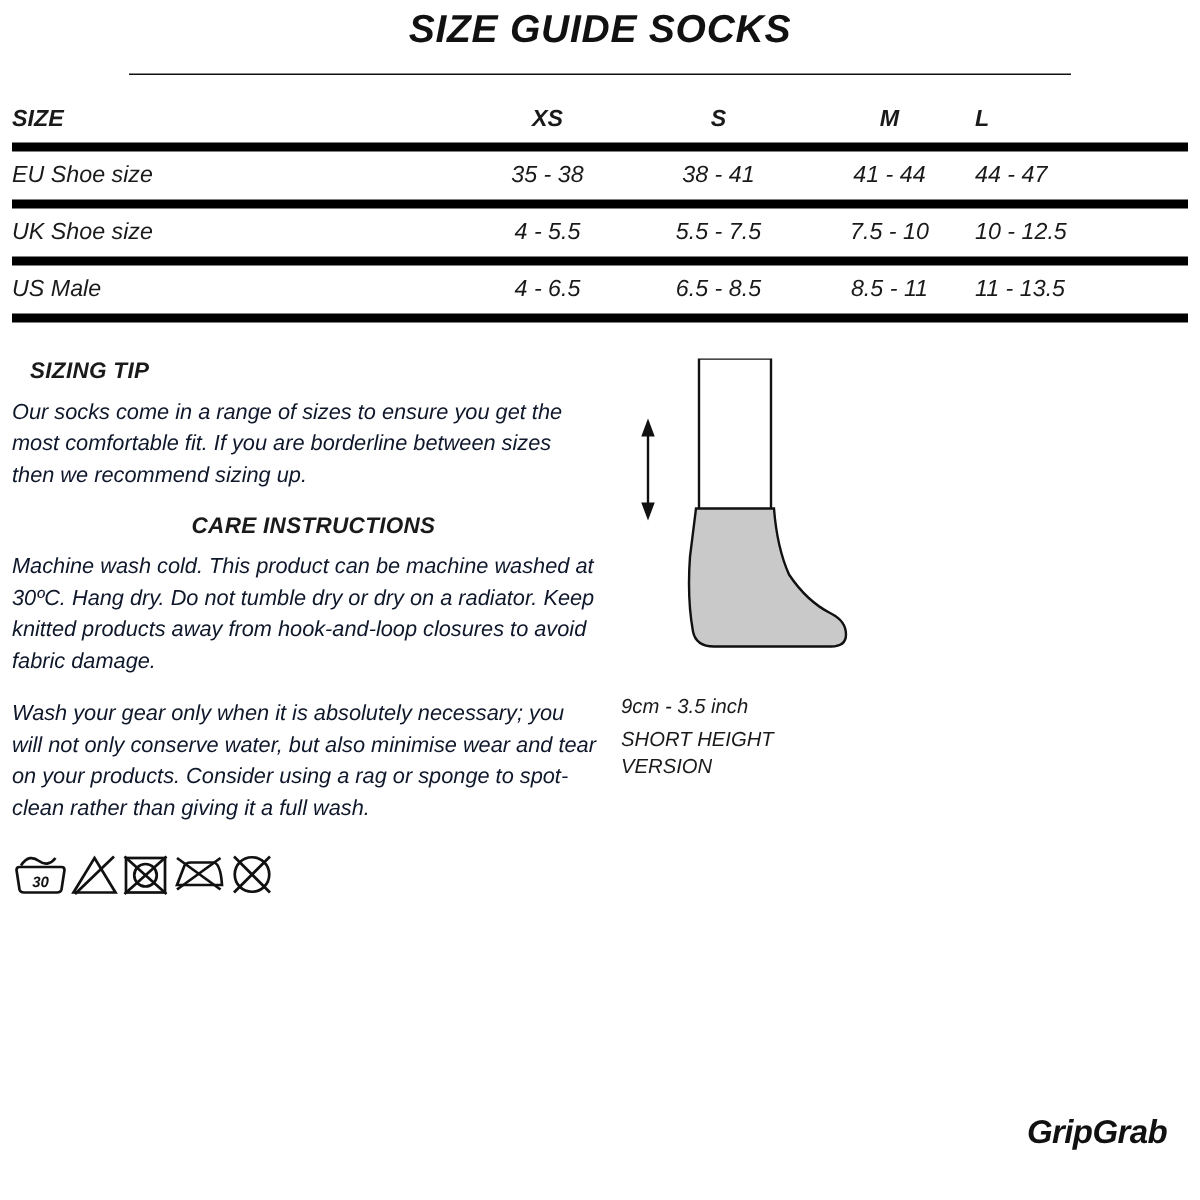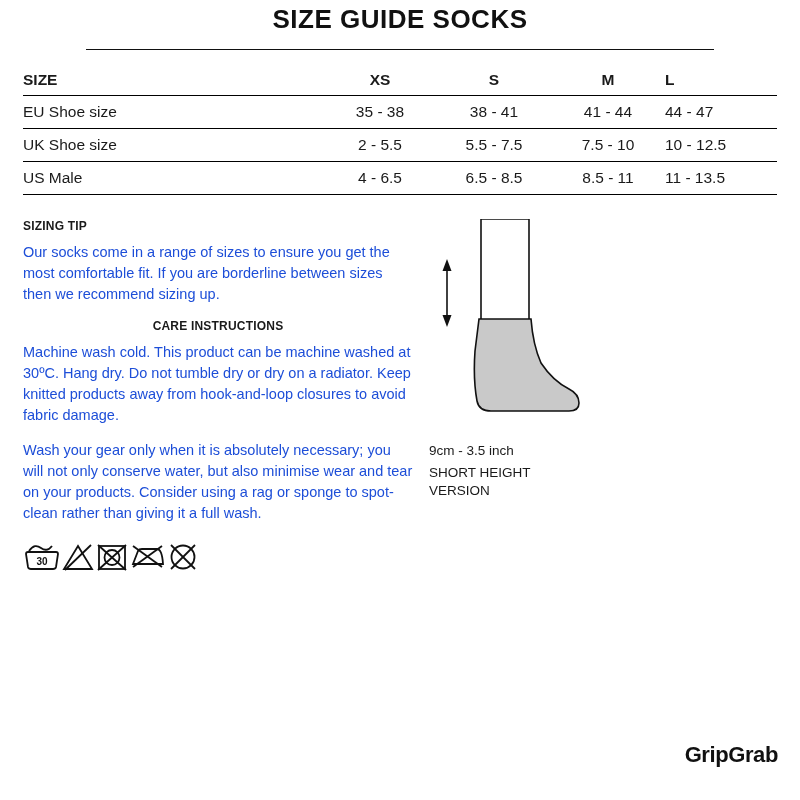--- a/index.html
+++ b/index.html
@@ -13,21 +13,22 @@
     font-family: "Liberation Sans", sans-serif;
     color: #1a1a1a;
     position: relative;
     overflow: hidden;
   }
   .page {
     position: relative;
     width: 800px;
     height: 800px;
     box-sizing: border-box;
-    padding: 0 23px;
+    padding: 0 8px;
+    font-style: italic;
   }
 
   
   .title {
     text-align: center;
     font-size: 26px;
     font-weight: bold;
     letter-spacing: 0.5px;
     padding-top: 4px;
     color: #111;
@@ -42,21 +43,21 @@
   
   table.size-table {
     width: 100%;
     border-collapse: collapse;
     margin-top: 14px;
     font-size: 15.5px;
   }
   table.size-table th, table.size-table td {
     text-align: left;
     padding: 7px 0 7px 0;
-    border-bottom: 1px solid #000000;
+    border-bottom: 6px solid #000000;
     vertical-align: middle;
   }
   table.size-table thead th {
     font-weight: bold;
     font-size: 15.5px;
     padding-bottom: 6px;
   }
   table.size-table tr th:nth-child(1),
   table.size-table tr td:nth-child(1) { width: 300px; }
   table.size-table tr th:nth-child(2),
@@ -83,30 +84,30 @@
   .left-col {
     width: 400px;
     padding-right: 10px;
     box-sizing: border-box;
   }
   .right-col {
     flex: 1;
     position: relative;
   }
   h2.sec-head {
-    font-size: 12px;
-    font-weight: bold;
-    margin: 0 0 9px 0;
+    font-size: 15px;
+    font-weight: bold;
+    margin: 0 0 9px 12px;
     letter-spacing: 0.2px;
   }
   p.body {
     font-size: 14.5px;
     line-height: 1.45;
     margin: 0 0 14px 0;
-    color: #1d4ed8;
+    color: #0f172a;
   }
   .gap-lg { margin-top: 22px; text-align: center; }
 
   
   .care-icons {
     display: flex;
     margin-top: 18px;
     align-items: flex-start;
   }
   .care-icons svg { display: block; }
@@ -169,21 +170,21 @@
     <tbody>
       <tr>
         <td>EU Shoe size</td>
         <td>35 - 38</td>
         <td>38 - 41</td>
         <td>41 - 44</td>
         <td>44 - 47</td>
       </tr>
       <tr>
         <td>UK Shoe size</td>
-        <td>2 - 5.5</td>
+        <td>4 - 5.5</td>
         <td>5.5 - 7.5</td>
         <td>7.5 - 10</td>
         <td>10 - 12.5</td>
       </tr>
       <tr>
         <td>US Male</td>
         <td>4 - 6.5</td>
         <td>6.5 - 8.5</td>
         <td>8.5 - 11</td>
         <td>11 - 13.5</td>

